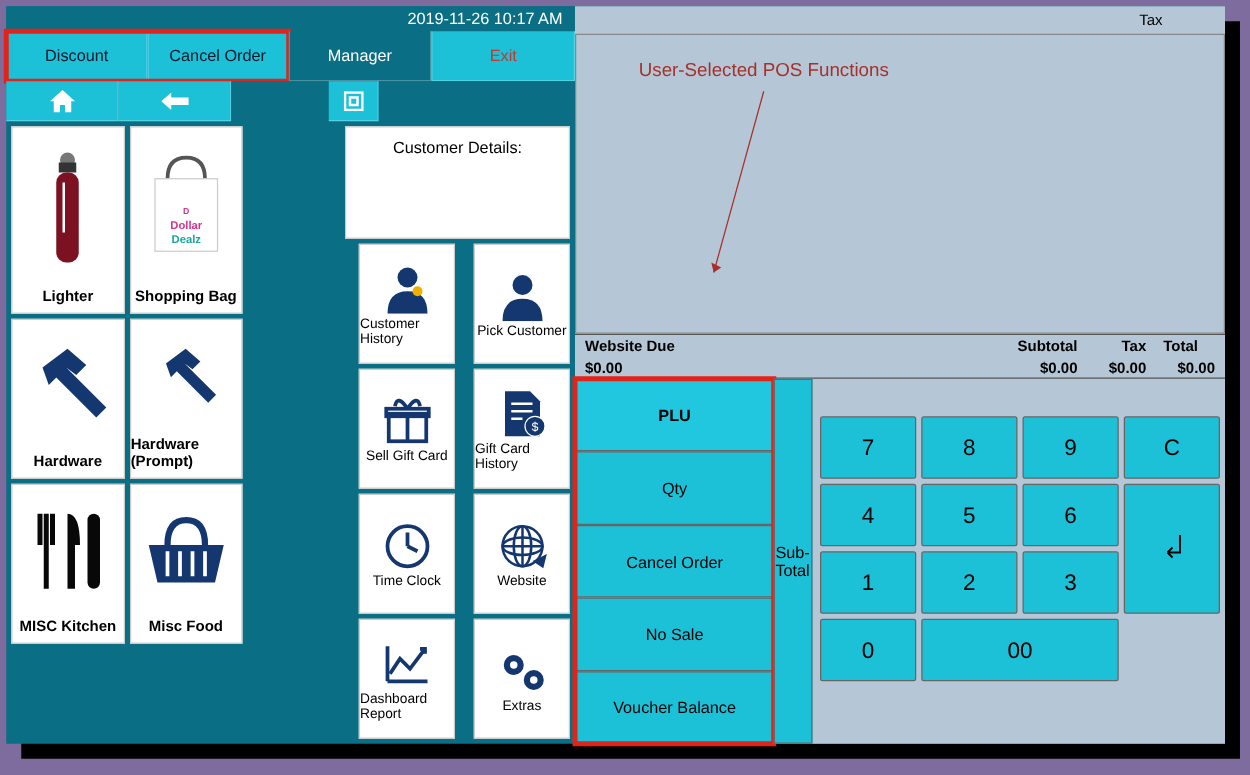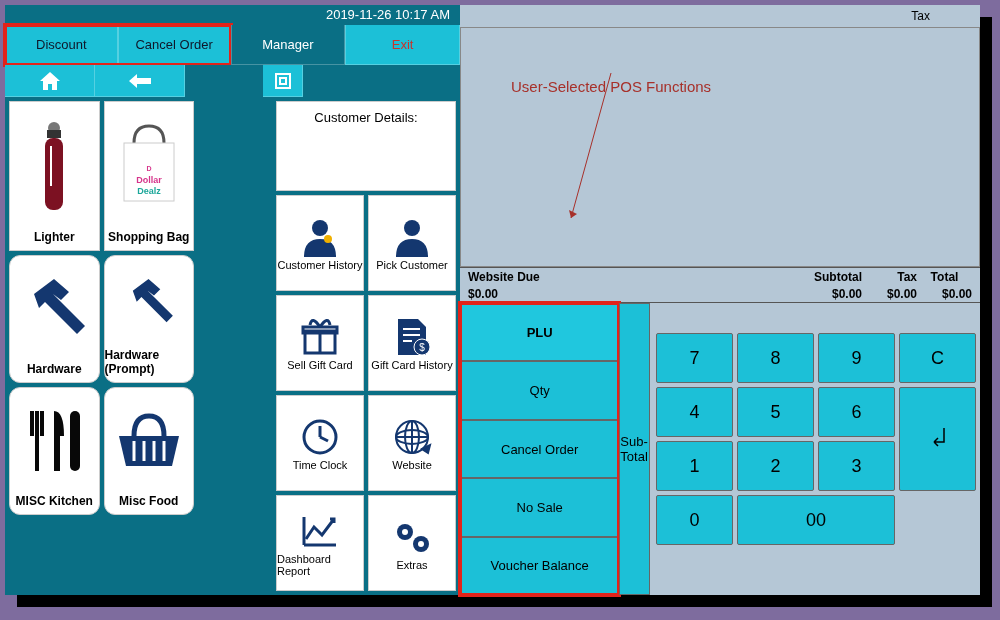--- a/index.html
+++ b/index.html
@@ -15,30 +15,30 @@
   .topbtn { flex: 1; border: 1px solid rgba(255,255,255,0.25); border-top:none; display:flex; align-items:center; justify-content:center; font-size: 13px; color:#0f172a; background:#1cc0d7; cursor:pointer; }
   .topbtn.dark { background:#0a6f85; color:#fff; }
   .topbtn.exit { background:#1cc0d7; color:#c7362d; }
   .iconbar { display:flex; height:32px; }
   .iconcell { width:90px; border-right:1px solid rgba(255,255,255,0.25); border-bottom:1px solid rgba(255,255,255,0.25); display:flex; align-items:center; justify-content:center; background:#1cc0d7; }
   .iconcell.spacer { flex:1; background:#0a6f85; border:none; }
   .content { flex:1; display:flex; gap:4px; padding:4px 4px 4px 4px; }
   .prod-col { width:185px; display:flex; flex-direction:column; gap:4px; }
   .prod-row { display:flex; gap:4px; }
   .prod-tile { flex:1; background:#fff; height:150px; display:flex; flex-direction:column; align-items:center; justify-content:flex-end; padding-bottom:6px; font-size:12px; position:relative; border:1px solid #ccc;font-weight:bold; }
-  .prod-tile.short { height:128px;border-radius:11px; }
+  .prod-tile.short { height:128px; }
   .prod-tile .img { flex:1; display:flex; align-items:center; justify-content:center; }
   .cust-col { flex:1; display:flex; flex-direction:column;border-radius:17px; }
   .cust-header { height:90px; background:#fff; text-align:center; padding-top:8px; font-size:13px; border:1px solid #ccc; }
   .cust-grid { flex:1; display:grid; grid-template-columns:1fr 1fr; grid-template-rows:repeat(4,1fr); gap:4px; padding-top:4px; }
-  .cust-tile { background:#fff; display:flex; flex-direction:column; align-items:center; justify-content:center; font-size:11px; border:1px solid #ccc; }
+  .cust-tile { background:#fff; display:flex; flex-direction:column; align-items:center; justify-content:center; font-size:11px; border:1px solid #ccc;margin-left:11px; }
   .cust-tile .ico { height:44px; display:flex; align-items:center; justify-content:center; }
   .tax-bar { height:22px; display:flex; justify-content:flex-end; padding-right:50px; align-items:center; font-size:12px; }
   .receipt-area { flex:1; background:#b5c7d6; border:1px solid #888; position:relative; }
-  .annot { position:absolute; color:#a7302a; font-size:15px; left:50px; top:20px;margin-top:30px; }
+  .annot { position:absolute; color:#a7302a; font-size:15px; left:50px; top:20px; }
   .totals-hdr { height:18px; display:flex; font-size:12px; font-weight:bold; align-items:center; padding:0 8px; border-top:1px solid #555;}
   .totals-val { height:18px; display:flex; font-size:12px; font-weight:bold; align-items:center; padding:0 8px; border-bottom:1px solid #555;}
   .numpad-area { height:292px; display:flex; }
   .func-col { width:190px; display:flex; }
   .func-btn { flex:1; border:1px solid #666; background:#1cc0d7; display:flex; align-items:center; justify-content:center; font-size:13px; }
   .func-btn.hdr { background:#20c7de; font-weight:bold; }
   .pad-col { flex:1; position:relative; }
   .pad-grid { position:absolute; inset:0; display:grid; grid-template-columns:repeat(4,1fr); grid-template-rows:22px repeat(4,1fr) 42px; gap:4px; padding:4px 4px 4px 6px; }
   .pbtn { background:#1cc0d7; border:1px solid #666; display:flex; align-items:center; justify-content:center; font-size:18px; border-radius:2px; }
   .pbtn.blank { background:#b5c7d6; border-color:#b5c7d6; }

